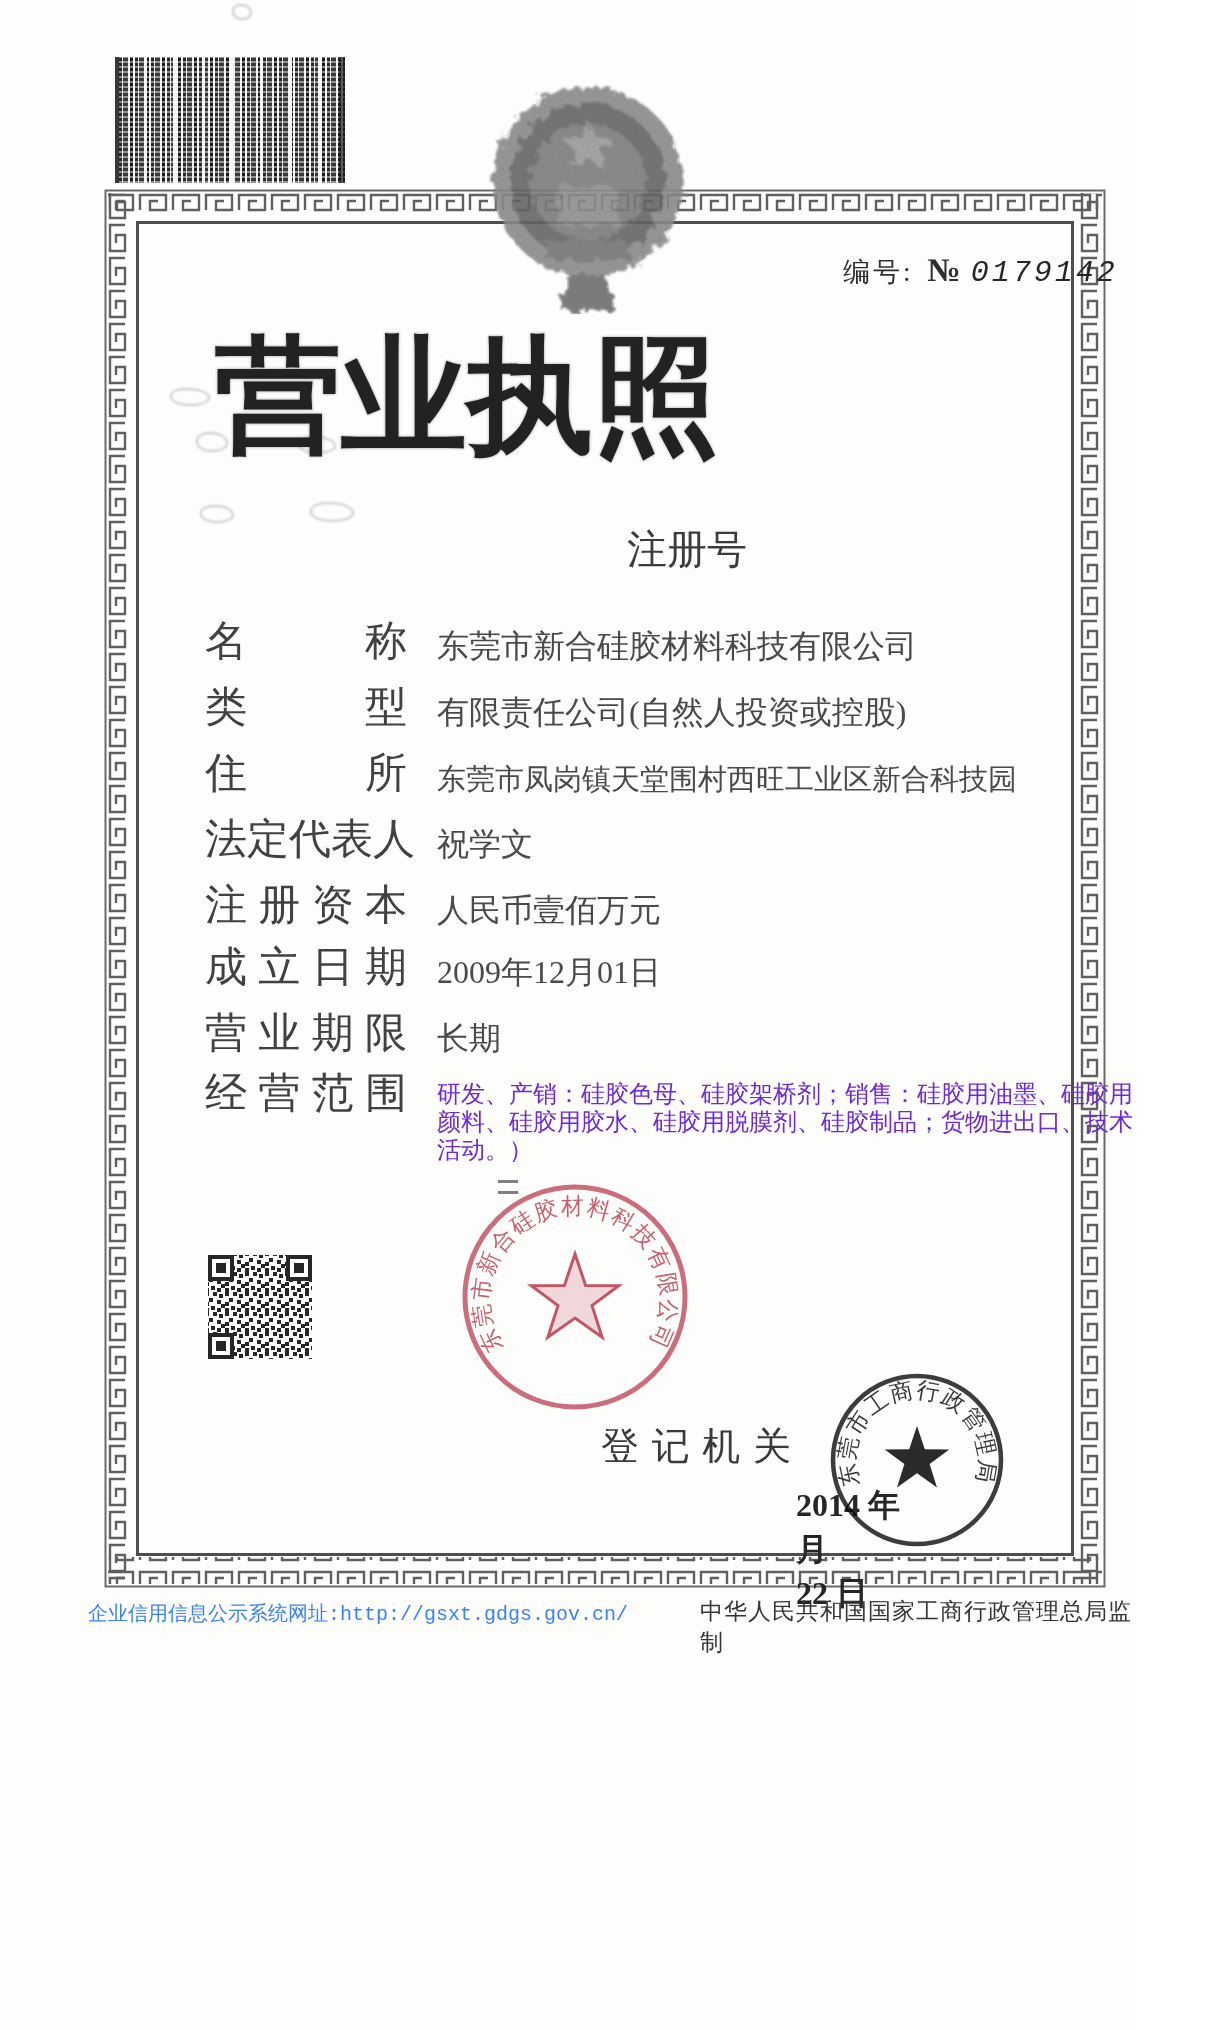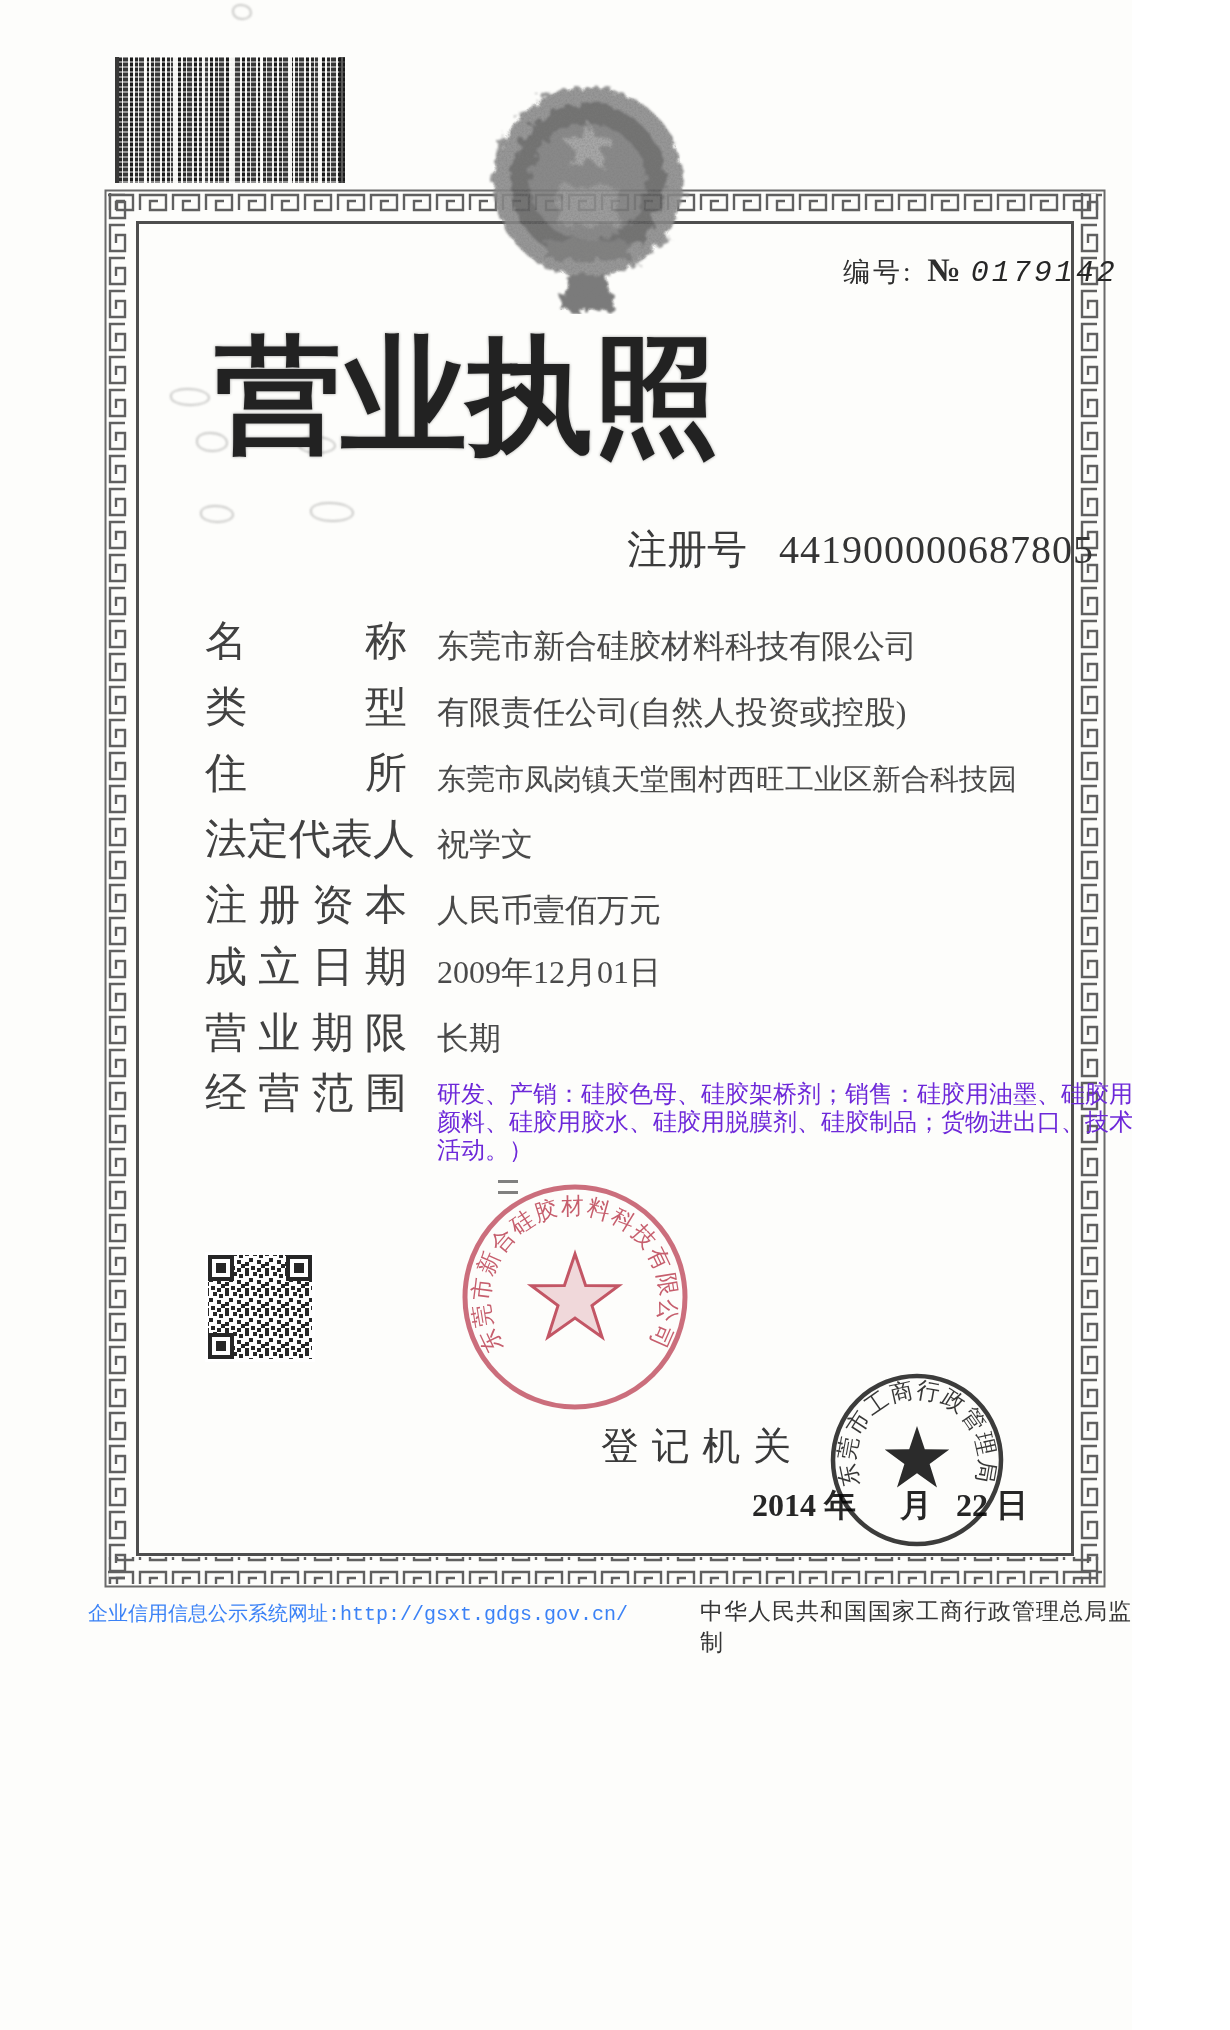--- a/index.html
+++ b/index.html
@@ -50,21 +50,21 @@
   
   .qr{left:205px;top:1252px;z-index:2;}
   .seal{z-index:5;mix-blend-mode:multiply;}
   .company-seal{left:450px;top:1172px;filter:blur(.4px);opacity:.92;}
   .registrar-stamp{left:822px;top:1365px;filter:blur(.3px);opacity:.94;}
 
   
   .registrar{left:601px;top:1421px;width:190px;display:flex;justify-content:space-between;
              font-size:38px;color:#3a3a3a;z-index:2;}
   .issue-date{left:752px;top:1484px;display:flex;align-items:baseline;font-size:32px;
-              font-weight:bold;color:#262626;z-index:2;}
+              font-weight:bold;color:#262626;z-index:2;flex-direction:column;}
   .issue-date .m1{margin-left:44px;}
   .issue-date .m2{margin-left:24px;}
 
   
   .footer-left{left:88px;top:1600px;font-size:20px;color:#3b82f6;font-family:"Liberation Mono",monospace;z-index:2;}
   .footer-right{left:700px;top:1596px;font-size:23px;color:#353535;letter-spacing:1px;z-index:2;}
 
   
   .artifact{position:absolute;border:2px solid rgba(95,95,95,.32);border-radius:45% 60% 50% 55%;
             filter:blur(1px);z-index:2;}
@@ -143,21 +143,20 @@
     <span>执</span>
     <span>照</span>
   </div>
 
   <div class="abs reg">
     <div class="rlabel">
       <span>注</span>
       <span>册</span>
       <span>号</span>
     </div>
-    <span class="rnum">441900000687805</span>
   </div>
 
   <div class="row" style="top:618px;">
     <div class="flabel">
       <span>名</span>
       <span>称</span>
     </div>
     <div class="fvalue">东莞市新合硅胶材料科技有限公司</div>
   </div>
 

